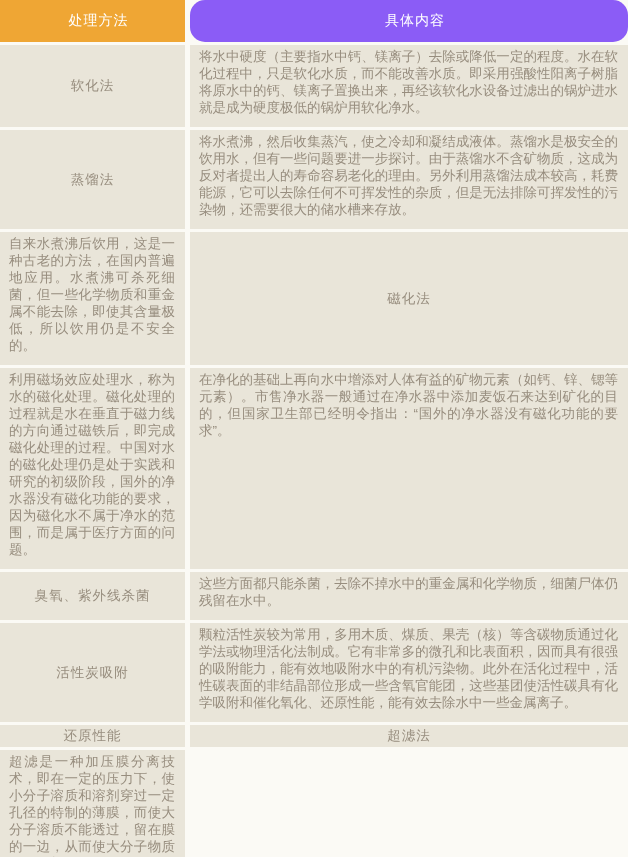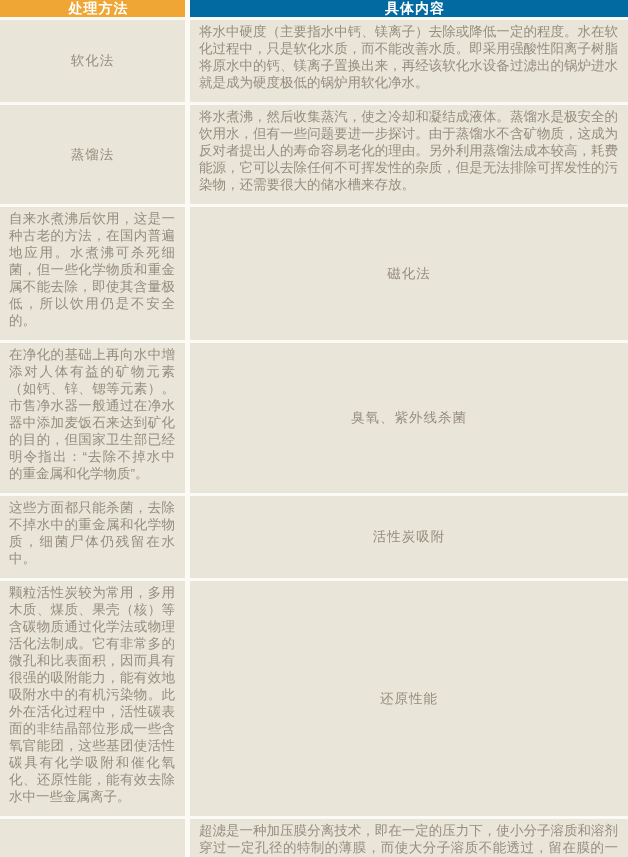--- a/index.html
+++ b/index.html
@@ -13,32 +13,32 @@
   }
   .water-table {
     width: 628px;
     display: grid;
     grid-template-columns: 185px 1fr;
     gap: 3px 5px;
     background: #FBFAF5;
     box-sizing: border-box;
   }
   .th {
-    height: 17px;
+    height: 42px;
     display: flex;
     align-items: center;
     justify-content: center;
     color: #FFFFFF;
-    font-weight: bold;
+    font-weight: normal;
     font-size: 14px;
     letter-spacing: 1px;
     padding-left: 12px;
   }
   .th-method  { background: #EFA634; }
-  .th-content { background: #0369a1; }
+  .th-content { background: #8b5cf6; border-radius: 15px; }
   .td {
     background: #E9E5D9;
     color: #978D7E;
     font-size: 13.5px;
   }
   .td-method {
     display: flex;
     align-items: center;
     justify-content: center;
     padding: 2px 6px;
@@ -64,22 +64,23 @@
 
     <div class="td td-method">软化法</div>
     <div class="td td-content">将水中硬度（主要指水中钙、镁离子）去除或降低一定的程度。水在软化过程中，只是软化水质，而不能改善水质。即采用强酸性阳离子树脂将原水中的钙、镁离子置换出来，再经该软化水设备过滤出的锅炉进水就是成为硬度极低的锅炉用软化净水。</div>
 
     <div class="td td-method">蒸馏法</div>
     <div class="td td-content">将水煮沸，然后收集蒸汽，使之冷却和凝结成液体。蒸馏水是极安全的饮用水，但有一些问题要进一步探讨。由于蒸馏水不含矿物质，这成为反对者提出人的寿命容易老化的理由。另外利用蒸馏法成本较高，耗费能源，它可以去除任何不可挥发性的杂质，但是无法排除可挥发性的污染物，还需要很大的储水槽来存放。</div>
 
     <div class="td td-content">自来水煮沸后饮用，这是一种古老的方法，在国内普遍地应用。水煮沸可杀死细菌，但一些化学物质和重金属不能去除，即使其含量极低，所以饮用仍是不安全的。</div>
 
     <div class="td td-method">磁化法</div>
+    <div class="td td-content">利用磁场效应处理水，称为水的磁化处理。磁化处理的过程就是水在垂直于磁力线的方向通过磁铁后，即完成磁化处理的过程。中国对水的磁化处理仍是处于实践和研究的初级阶段，国外的净水器没有磁化功能的要求，因为磁化水不属于净水的范围，而是属于医疗方面的问题。</div>
 
-    <div class="td td-content">在净化的基础上再向水中增添对人体有益的矿物元素（如钙、锌、锶等元素）。市售净水器一般通过在净水器中添加麦饭石来达到矿化的目的，但国家卫生部已经明令指出：“去除不掉水中的重金属和化学物质”。</div>
+    <div class="td td-content">在净化的基础上再向水中增添对人体有益的矿物元素（如钙、锌、锶等元素）。市售净水器一般通过在净水器中添加麦饭石来达到矿化的目的，但国家卫生部已经明令指出：“国外的净水器没有磁化功能的要求”。</div>
 
     <div class="td td-method">臭氧、紫外线杀菌</div>
     <div class="td td-content">这些方面都只能杀菌，去除不掉水中的重金属和化学物质，细菌尸体仍残留在水中。</div>
 
     <div class="td td-method">活性炭吸附</div>
     <div class="td td-content">颗粒活性炭较为常用，多用木质、煤质、果壳（核）等含碳物质通过化学法或物理活化法制成。它有非常多的微孔和比表面积，因而具有很强的吸附能力，能有效地吸附水中的有机污染物。此外在活化过程中，活性碳表面的非结晶部位形成一些含氧官能团，这些基团使活性碳具有化学吸附和催化氧化、还原性能，能有效去除水中一些金属离子。</div>
 
     <div class="td td-method">还原性能</div>
 
     <div class="td td-method">超滤法</div>

